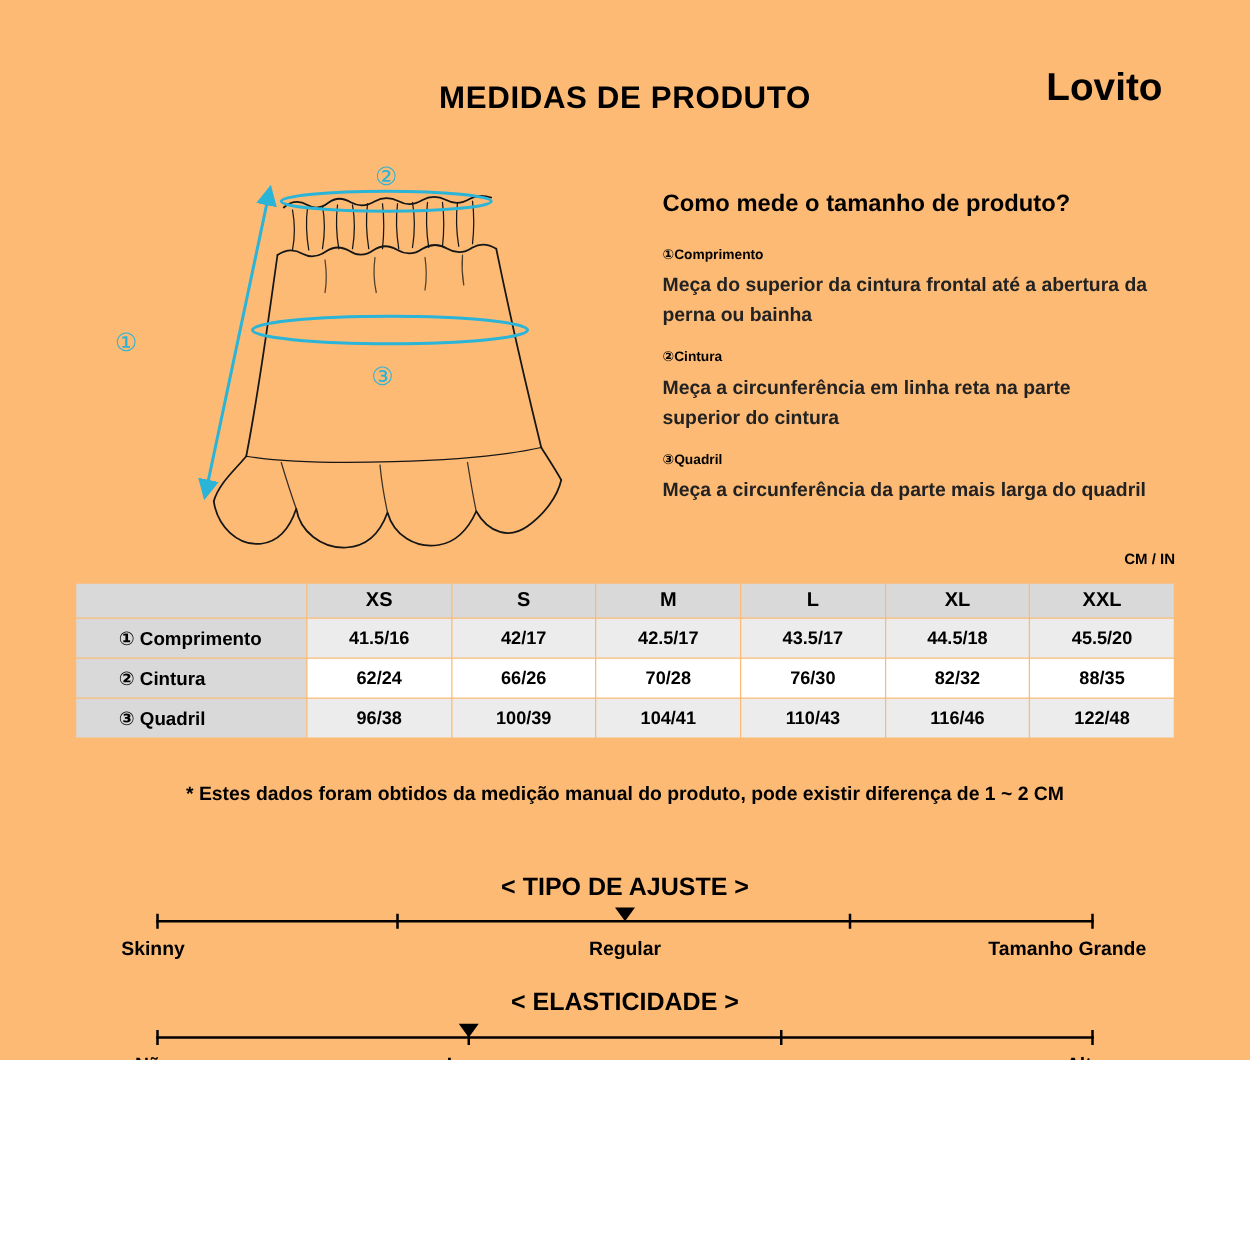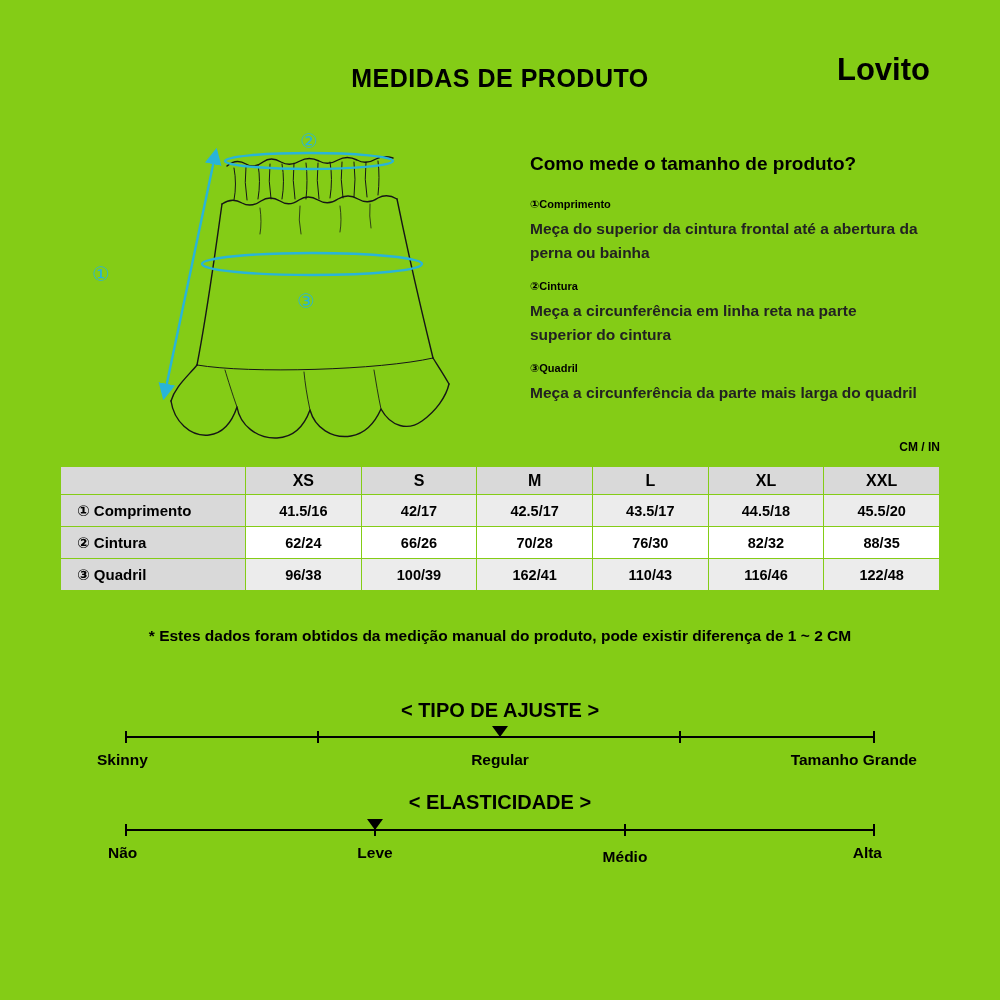--- a/index.html
+++ b/index.html
@@ -2,41 +2,41 @@
 <html><head>
 <meta charset="utf-8">
 <style>
   * { margin:0; padding:0; box-sizing:border-box; }
   html,body { background:#fff; }
   body {
     width:1000px; height:1000px;
     font-family:"Liberation Sans","DejaVu Sans",sans-serif;
     color:#000;
   }
-  .page { position:relative; width:1000px; height:1000px; overflow:hidden; background:#84cc16; }
+  .page { position:relative; width:1000px; height:848px; overflow:hidden; background:#fdba74; }
 
   .title { position:absolute; top:64px; left:0; width:100%; text-align:center;
            font-size:25px; font-weight:bold; letter-spacing:.5px; }
   .logo  { position:absolute; top:52px; right:70px; font-size:31px; font-weight:bold; letter-spacing:0; }
 
   .diagram-svg { position:absolute; left:60px; top:118px; }
   .diagram-svg text { font-family:"Liberation Sans","DejaVu Sans",sans-serif; }
 
   .guide { position:absolute; left:530px; top:153px; width:392px; }
   .guide h2 { font-size:19px; font-weight:bold; margin-bottom:16px; }
   .mg-label { font-size:11px; font-weight:bold; margin-top:8px; line-height:26px; }
   .mg-text  { font-size:15.5px; line-height:24px; color:#222;font-weight:bold; }
 
   .unit { position:absolute; top:440px; right:60px; font-size:12px; font-weight:bold; }
 
   table.size { position:absolute; left:60px; top:466px; width:880px;
                border-collapse:separate; border-spacing:1.5px; table-layout:fixed; }
   table.size th { background:#d9d9d9; font-size:16px; font-weight:bold; height:27px; text-align:center; }
   table.size td { height:31px; }
-  td.rowlabel { background:#d9d9d9; text-align:left; padding-left:16px; font-weight:bold; font-size:15px; }
+  td.rowlabel { background:#d9d9d9; text-align:left; padding-left:34px; font-weight:bold; font-size:15px; }
   td.val { text-align:center; font-weight:bold; font-size:14.5px; }
   tr.shade td.val { background:#ececec;margin-top:12px; }
   tr.plain td.val { background:#ffffff; }
 
   .footnote { position:absolute; top:627px; left:0; width:100%; text-align:center;
               font-weight:bold; font-size:15.5px; }
 
   .scale-title { position:absolute; left:0; width:100%; text-align:center; font-size:20px; font-weight:bold; }
   #fit-title { top:699px; }
   #ela-title { top:791px; }
@@ -155,21 +155,21 @@
         <td class="val">66/26</td>
         <td class="val">70/28</td>
         <td class="val">76/30</td>
         <td class="val">82/32</td>
         <td class="val">88/35</td>
       </tr>
       <tr class="shade">
         <td class="rowlabel">③ Quadril</td>
         <td class="val">96/38</td>
         <td class="val">100/39</td>
-        <td class="val">162/41</td>
+        <td class="val">104/41</td>
         <td class="val">110/43</td>
         <td class="val">116/46</td>
         <td class="val">122/48</td>
       </tr>
     </tbody>
   </table>
 
   <div class="footnote">* Estes dados foram obtidos da medição manual do produto, pode existir diferença de 1 ~ 2 CM</div>
 
   <div class="scale-title" id="fit-title">&lt; TIPO DE AJUSTE &gt;</div>

